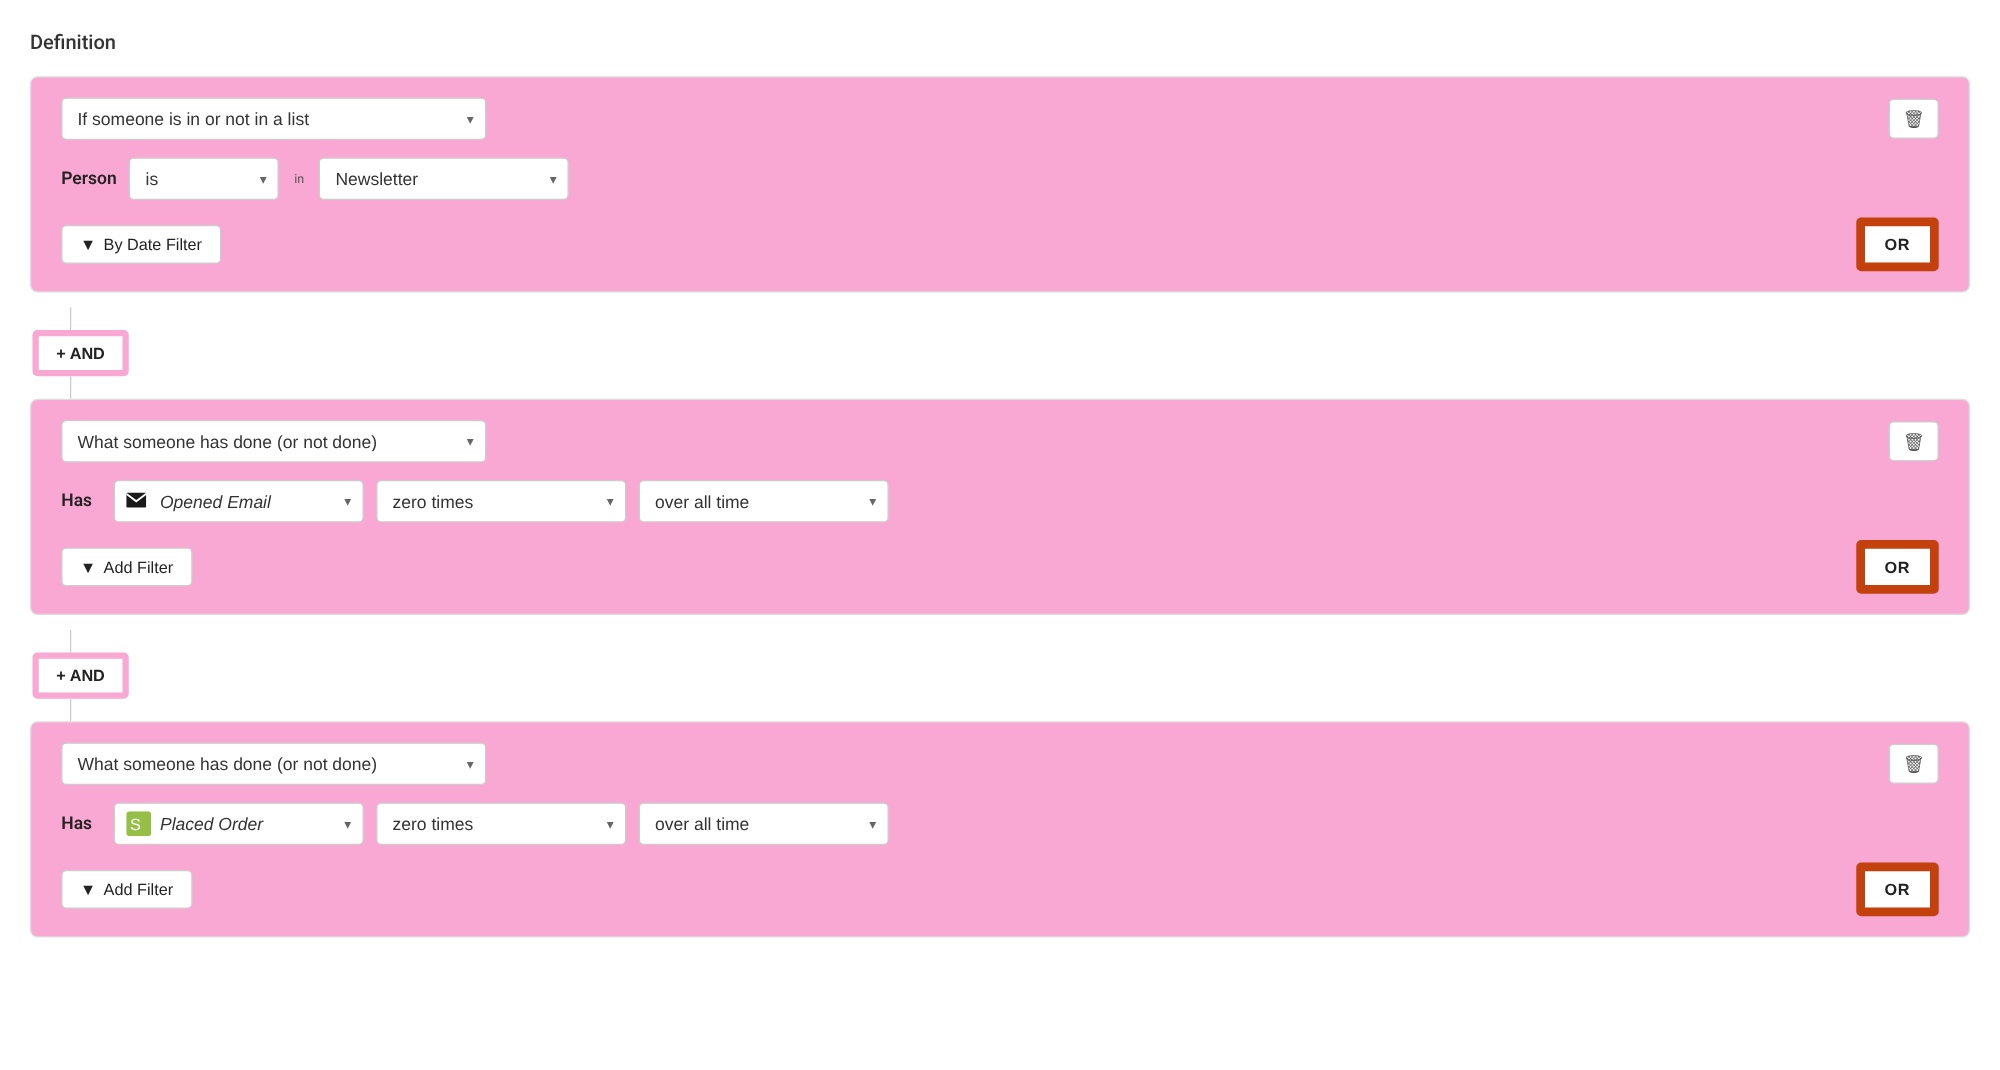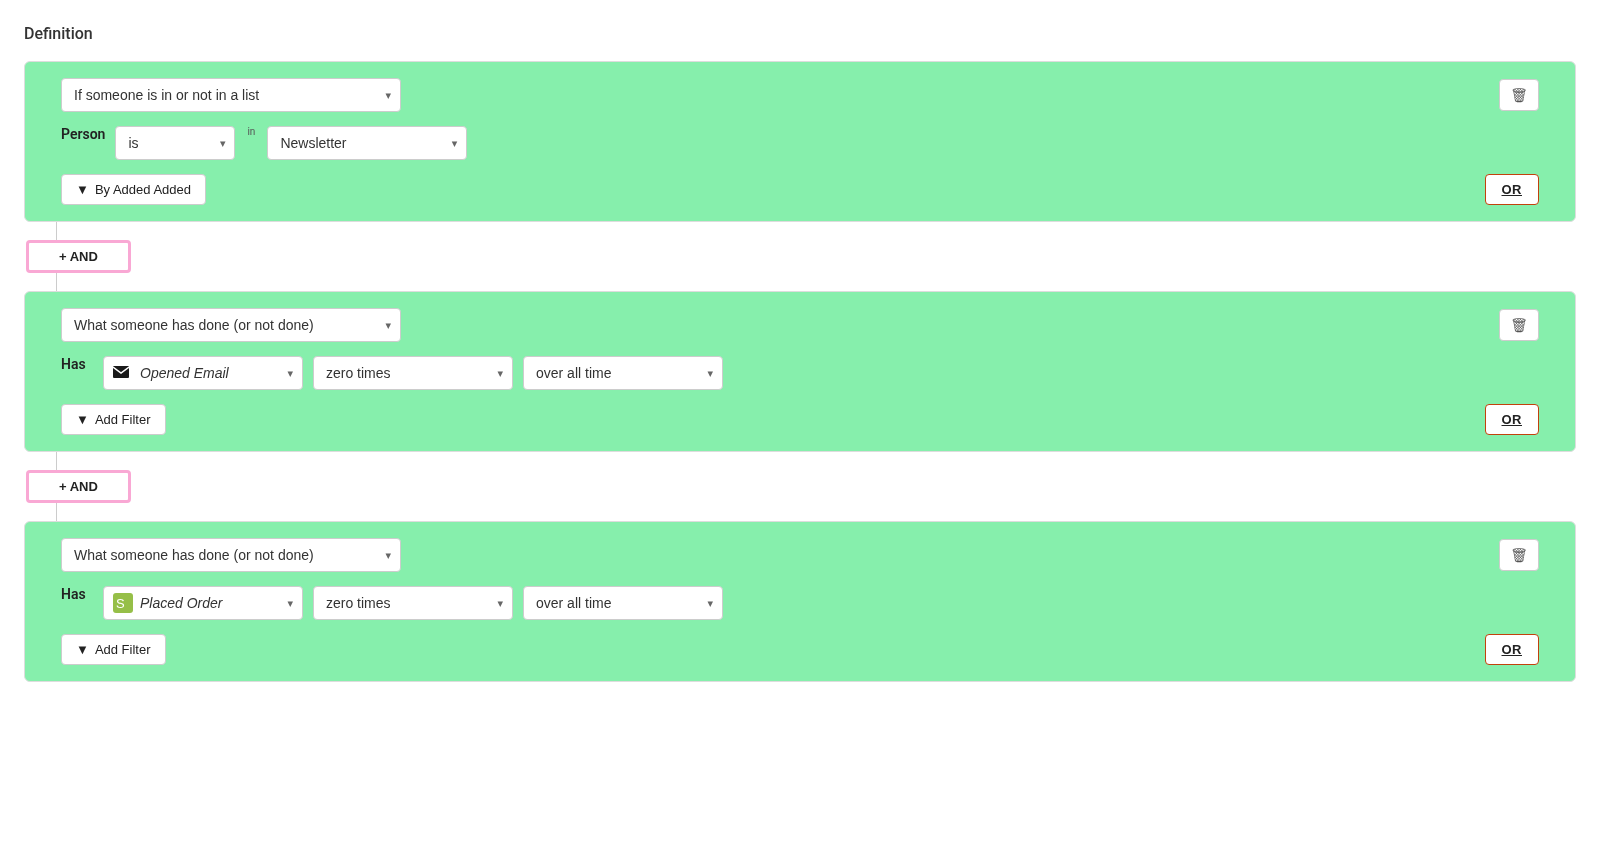--- a/index.html
+++ b/index.html
@@ -12,24 +12,24 @@
     }
     .page-title {
       font-size: 16px;
       font-weight: 500;
       color: #333;
       margin-bottom: 18px;
     }
     .condition-block {
       border: 1px solid #ddd;
       border-radius: 6px;
-      padding: 16px 36px;
-      background: #86efac;
+      padding: 16px 24px;
+      background: #f9a8d4;
       position: relative;
-      margin-bottom: 0;
+      margin-bottom: 12px;
     }
     .top-row {
       display: flex;
       align-items: center;
       justify-content: space-between;
       margin-bottom: 14px;
     }
     .select-wrapper {
       position: relative;
       display: inline-flex;
@@ -60,21 +60,21 @@
       background: #fff;
       border: 1px solid #ccc;
       border-radius: 4px;
       padding: 7px 10px;
       cursor: pointer;
       color: #555;
       font-size: 14px;
     }
     .filter-row {
       display: flex;
-      align-items: flex-start;
+      align-items: center;
       gap: 10px;
       margin-bottom: 14px;
     }
     .label-text {
       font-weight: 600;
       font-size: 14px;
       color: #222;
       min-width: 32px;
     }
     .select-small {
@@ -114,47 +114,46 @@
       cursor: pointer;
       font-size: 13px;
       color: #222;
       display: flex;
       align-items: center;
       gap: 6px;
       font-weight: 500;
     }
     .or-btn {
       background: #fff;
-      border: 1px solid #c2410c;
+      border: 7px solid #c2410c;
       border-radius: 4px;
       padding: 7px 16px;
       cursor: pointer;
       font-size: 13px;
       font-weight: 700;
       color: #222;
       letter-spacing: 0.5px;
-      text-decoration: underline;
     }
     .and-line-wrap {
       display: flex;
       flex-direction: column;
       align-items: flex-start;
       padding-left: 2px;
     }
     .and-vertical-line {
       width: 1px;
       height: 18px;
       background: #ccc;
       margin-left: 30px;
     }
     .and-btn {
       background: #fff;
-      border: 3px solid #f9a8d4;
-      border-radius: 4px;
-      padding: 6px 30px;
+      border: 5px solid #f9a8d4;
+      border-radius: 4px;
+      padding: 6px 14px;
       cursor: pointer;
       font-size: 13px;
       font-weight: 600;
       color: #222;
       margin-bottom: 0;
     }
     .and-below-line {
       width: 1px;
       height: 18px;
       background: #ccc;
@@ -203,21 +202,21 @@
         <option>VIP</option>
         <option>Subscribers</option>
       </select>
       <span class="chevron-icon">▾</span>
     </div>
   </div>
 
   <div class="bottom-row">
     <button class="filter-btn">
       <span>▼</span>
-      <span>By Added Added</span>
+      <span>By Date Filter</span>
     </button>
     <button class="or-btn">OR</button>
   </div>
 </div>
 
 <div class="and-line-wrap">
   <div class="and-vertical-line"></div>
   <button class="and-btn">+ AND</button>
   <div class="and-below-line"></div>
 </div>

